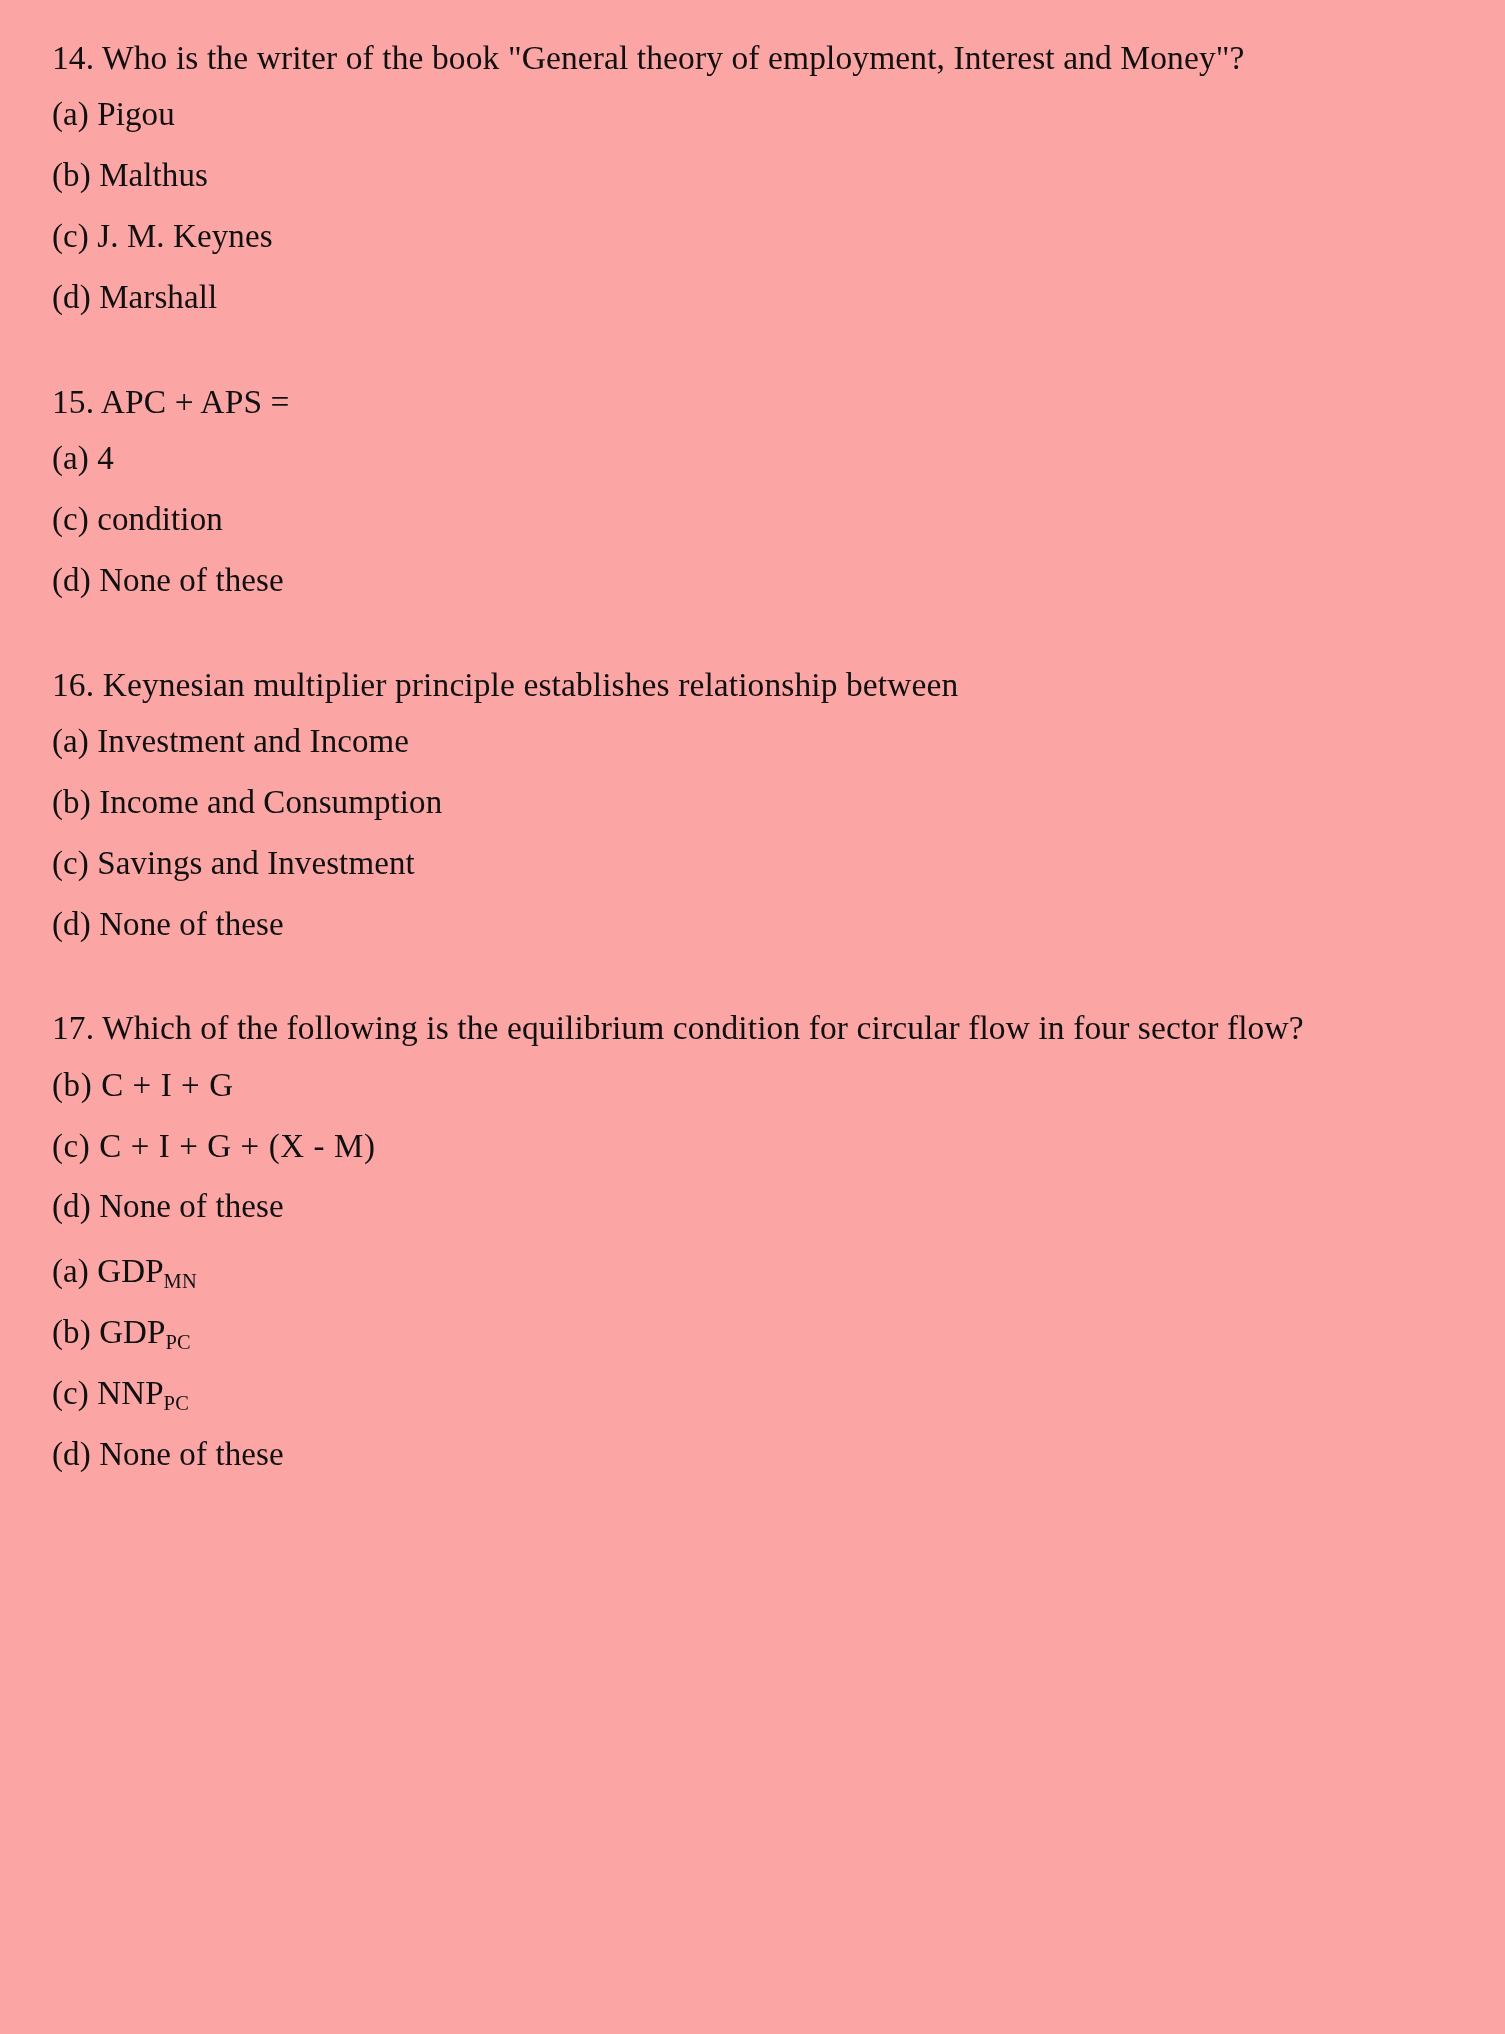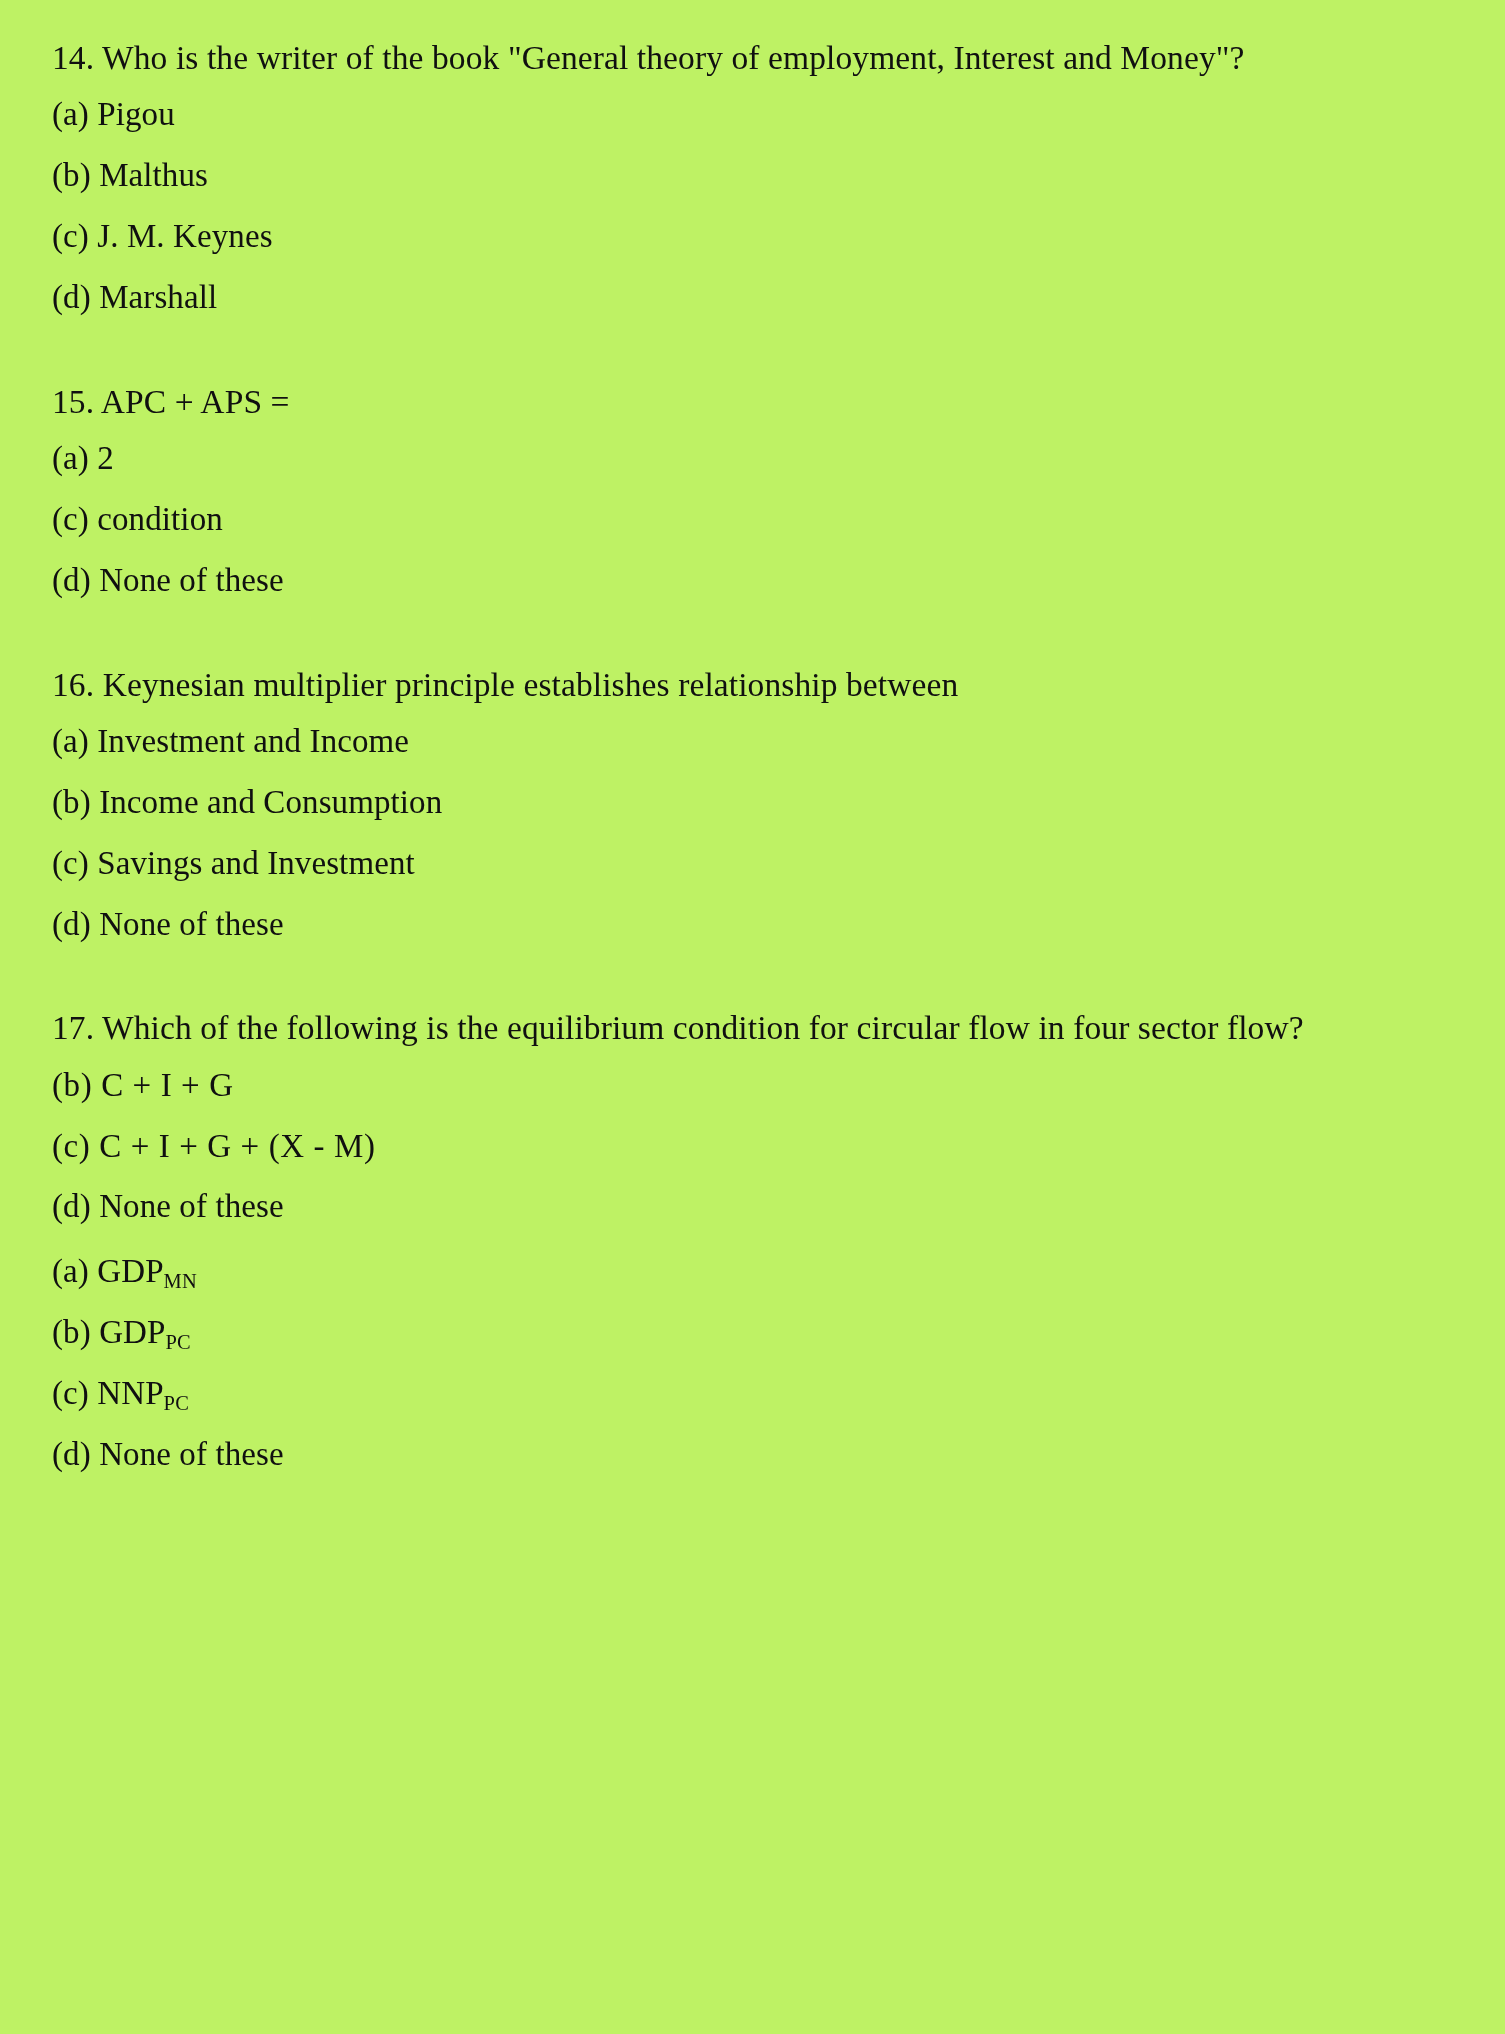--- a/index.html
+++ b/index.html
@@ -10,21 +10,21 @@
   }
   body {
     font-family: "Liberation Serif", "DejaVu Serif", serif;
     color: #111111;
   }
   .page {
     position: relative;
     width: 1505px;
     height: 2034px;
     margin: 0 auto;
-    background: #bef264;
+    background: #fca5a5;
     box-sizing: border-box;
     padding: 36px 52px 0 52px;
     overflow: hidden;
   }
   .content {
     width: 1390px;
   }
   .q-block {
     margin: 0 0 0 0;
   }
@@ -73,21 +73,21 @@
       <p class="opt">(a) Pigou</p>
       <p class="opt">(b) Malthus</p>
       <p class="opt">(c) J. M. Keynes</p>
       <p class="opt">(d) Marshall</p>
     </div>
 
     <div class="gap-large"></div>
 
     <div class="q-block">
       <p class="q-text q-text-wrap">15. APC + APS =</p>
-      <p class="opt">(a) 2</p>
+      <p class="opt">(a) 4</p>
       <p class="opt">(c) condition</p>
       <p class="opt">(d) None of these</p>
     </div>
 
     <div class="gap-large"></div>
 
     <div class="q-block">
       <p class="q-text q-text-wrap">16. Keynesian multiplier principle establishes relationship between</p>
       <p class="opt">(a) Investment and Income</p>
       <p class="opt">(b) Income and Consumption</p>

